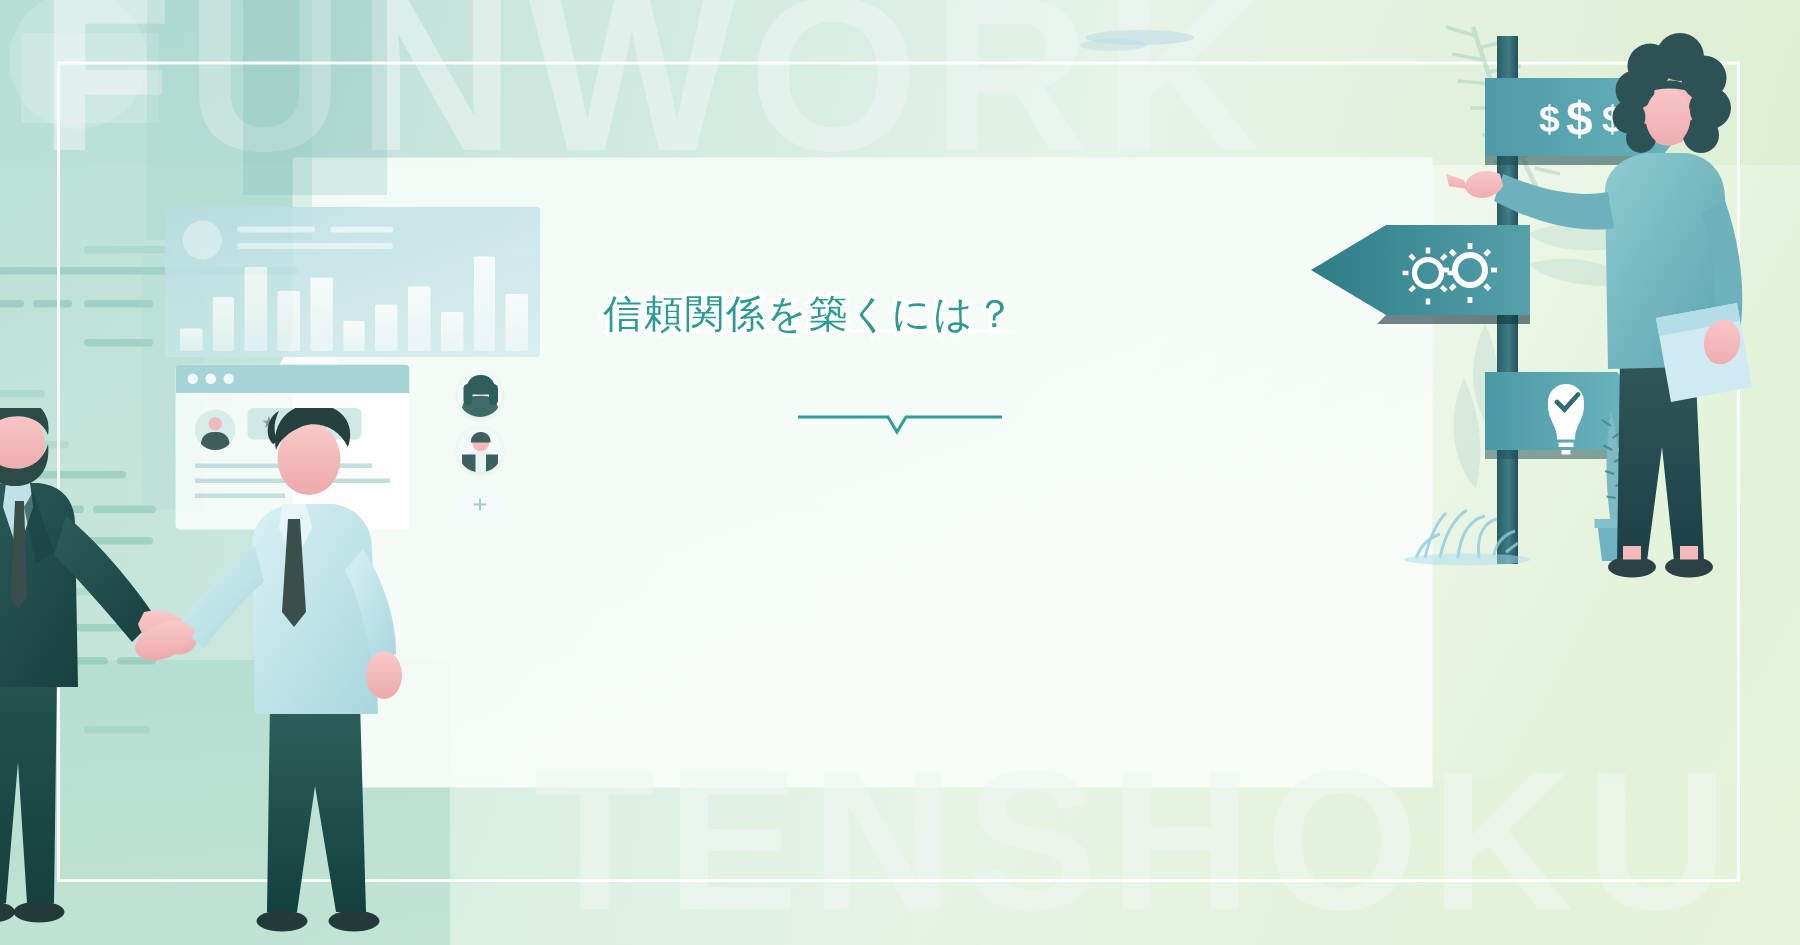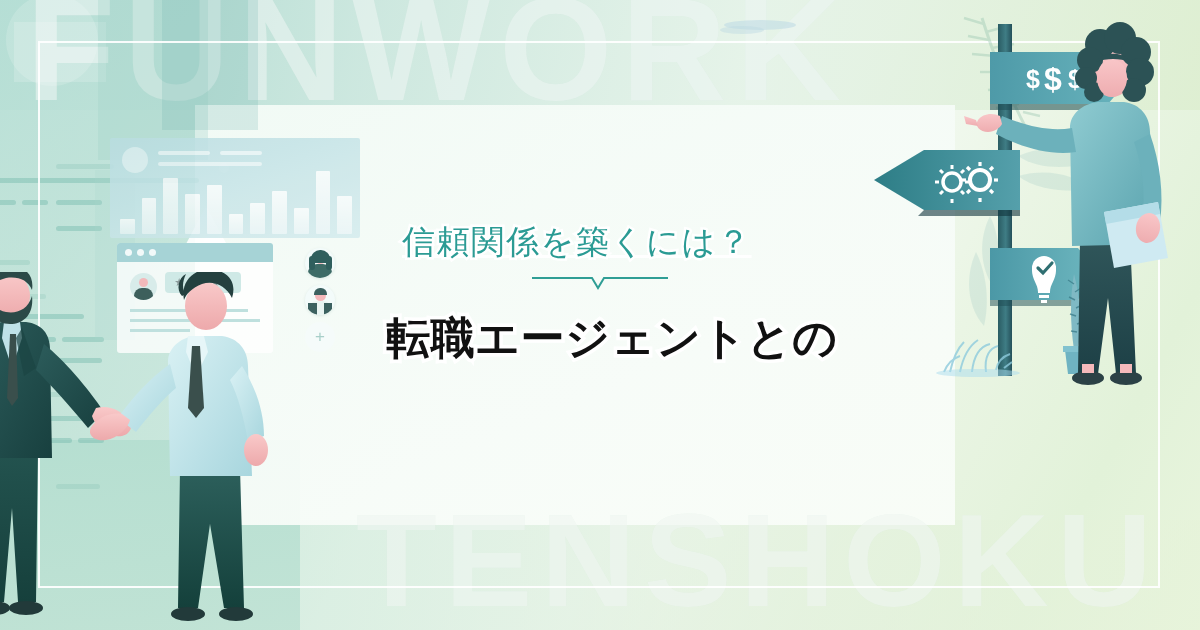--- a/index.html
+++ b/index.html
@@ -122,22 +122,22 @@
   
   .av-circle { position:absolute; width:30px; height:30px; border-radius:50%; overflow:hidden;
                background:#f3fbfa; box-shadow:0 1px 3px rgba(80,130,120,.15); }
   .av-circle .h { position:absolute; left:10px; top:5px; width:11px; height:11px; border-radius:50%; }
   .av-circle .b { position:absolute; left:3px; top:16px; width:24px; height:15px; border-radius:9px 9px 0 0; }
   .av-plus { position:absolute; width:30px; height:30px; border-radius:50%; background:#f5fbfa;
              display:flex; align-items:center; justify-content:center; color:#a8cfc9; font-size:17px; }
 
   
   .subtitle {
-    position:absolute; left:402px; top:220px;
-    font-size:33px; font-weight:400; color:#2b9b94; letter-spacing:.05em;
+    position:absolute; left:402px; top:192px;
+    font-size:26px; font-weight:400; color:#2b9b94; letter-spacing:.05em;
     -webkit-text-stroke:5px #ffffff; paint-order:stroke fill;
     white-space:nowrap;
     text-decoration:underline;
   }
   .divider {
     position:absolute; left:532px; top:272px; width:136px; height:20px;
   }
   .title {
     position:absolute; left:272px; top:307px; width:680px;
     font-size:44px; font-weight:700; color:#111111; line-height:1.42;
@@ -507,16 +507,15 @@
     </g>
   </svg>
 
   <div class="subtitle">信頼関係を築くには？</div>
 
   <svg class="divider" viewBox="0 0 136 20">
     <path d="M0 6 L60 6 L66 16 L72 6 L136 6" stroke="#2f9e95" stroke-width="2" fill="none"></path>
   </svg>
 
   <div class="title">
-    <span class="title-line">転職エージェントとの</span>
   </div>
 
 </div>
 
 </body></html>

